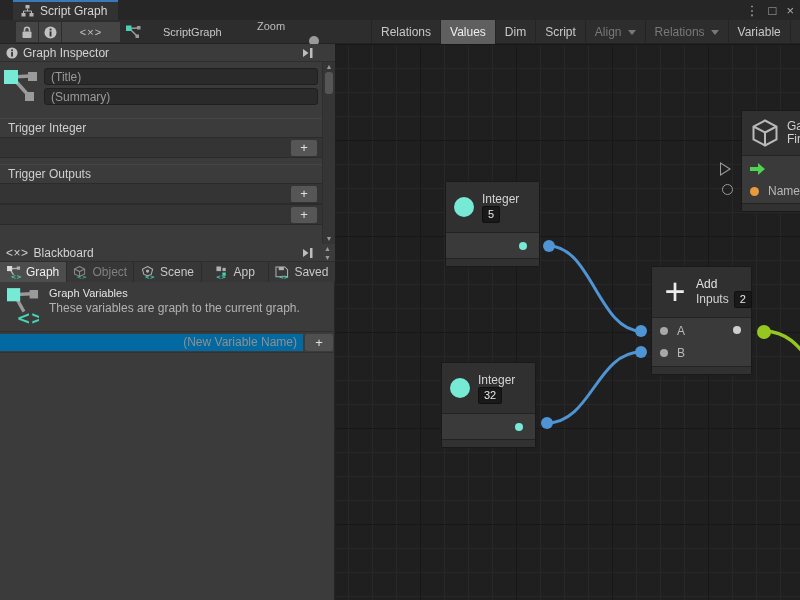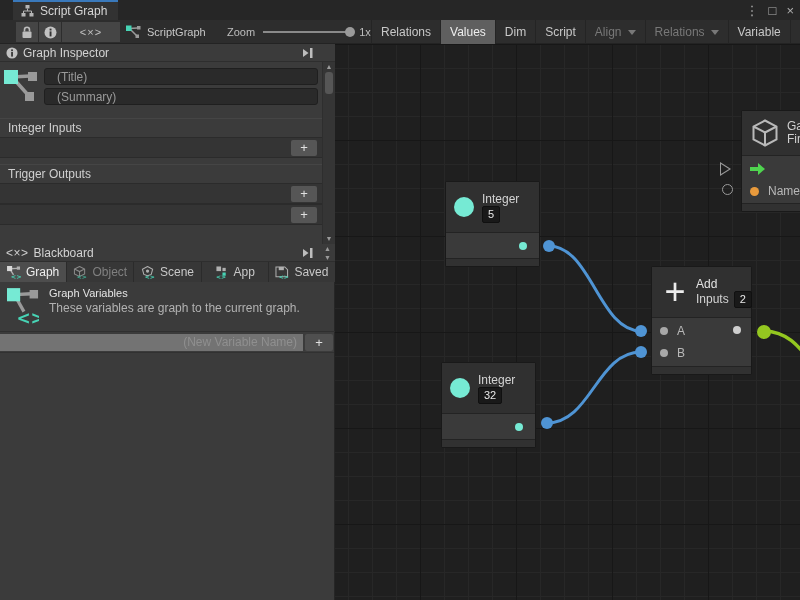--- a/index.html
+++ b/index.html
@@ -15,24 +15,24 @@
   .win-controls span { cursor:default; }
 
   
   .toolbar { position:absolute; left:0; top:20px; width:800px; height:24px; background:#2d2d2d;
     border-bottom:1px solid #232323; }
   .tb-btn { position:absolute; top:2px; height:20px; background:#454545; display:flex;
     align-items:center; justify-content:center; color:#c4c4c4; }
   .tb-lock { left:16px; width:22px; }
   .tb-info { left:39px; width:22px; }
   .tb-code { left:62px; width:58px; font-size:11px; letter-spacing:1px; }
-  .tb-graphlabel { position:absolute; left:126px; top:0; height:24px; display:flex; align-items:center; gap:6px;
+  .tb-graphlabel { position:absolute; left:126px; top:0; height:24px; display:flex; align-items:center; gap:22px;
     color:#c8c8c8; font-size:11px; }
   .tb-zoom { position:absolute; left:227px; top:0; height:24px; display:flex; align-items:center; gap:8px;
-    font-size:11px; color:#bdbdbd; }
+    font-size:11px; color:#bdbdbd;flex-direction:column; }
   .zoom-track { position:relative; width:88px; height:2px; background:#8a8a8a; }
   .zoom-handle { position:absolute; right:-4px; top:-4px; width:10px; height:10px; border-radius:50%; background:#9a9a9a; }
   .tb-right { position:absolute; left:371px; top:0; right:0; height:24px; display:flex; }
   .tb-right .tbtn { height:24px; display:flex; align-items:center; gap:4px; padding:0 9px;
     border-left:1px solid #242424; font-size:12px; color:#c8c8c8; white-space:nowrap; }
   .tb-right .tbtn.sel { background:#5f5f5f; color:#eeeeee; }
   .tb-right .tbtn.dis { color:#787878; }
   .dd-arrow { width:0; height:0; border-left:4px solid transparent; border-right:4px solid transparent;
     border-top:5px solid #787878; margin-left:2px; }
 
@@ -44,42 +44,42 @@
   .dock-ic { position:absolute; right:22px; top:4px; }
   .scrollcol { position:absolute; right:0; top:0; width:13px; background:#353535; border-left:1px solid #2e2e2e;
     text-align:center; color:#9a9a9a; font-size:7px; line-height:9px; }
   .scroll-thumb { margin:1px 2px; height:22px; background:#565656; border-radius:3px; }
 
   .insp { position:absolute; left:0; top:0; width:335px; height:200px; }
   .insp-body { position:absolute; left:0; top:18px; right:13px; }
   .fields-row { display:flex; padding:6px 4px 4px 4px; gap:6px; }
   .fields-col { flex:1; display:flex; flex-direction:column; gap:3px; }
   .txt-input { height:17px; background:#2a2a2a; border:1px solid #1f1f1f; border-radius:3px;
-    color:#dddddd; font-size:12px; padding:0 12px; width:100%; outline:none; font-family:"Liberation Sans",sans-serif; }
+    color:#dddddd; font-size:12px; padding:0 6px; width:100%; outline:none; font-family:"Liberation Sans",sans-serif; }
   .txt-input::placeholder { color:#9a9a9a; }
   .sec-head { height:19px; display:flex; align-items:center; padding:0 8px; color:#cfcfcf;
     border-top:1px solid #454545; margin-top:6px; }
   .sec-head:first-child { margin-top:0; }
   .add-row { height:21px; background:#343434; border-top:1px solid #2b2b2b; border-bottom:1px solid #2b2b2b;
     display:flex; align-items:center; justify-content:flex-end; padding-right:5px; }
   .plus-btn { width:26px; height:16px; background:#565656; border-radius:2px; color:#e0e0e0;
     display:flex; align-items:center; justify-content:center; font-size:13px; line-height:1; cursor:default; }
 
   .bboard { position:absolute; left:0; top:200px; width:335px; height:108px; }
   .bb-tabs { position:absolute; left:0; top:18px; width:335px; height:20px; display:flex; background:#323232; }
   .bb-tab { flex:1; display:flex; align-items:center; justify-content:center; gap:5px;
     border-right:1px solid #2b2b2b; background:#373737; color:#c8c8c8; font-size:12px; }
   .bb-tab.sel { background:#4d4d4d; color:#efefef; }
   .bb-tab.dis { color:#808080; }
   .bb-vars { position:absolute; left:0; top:38px; width:322px; height:48px; display:flex; gap:10px; padding:5px 0 0 7px; }
   .bb-vars-txt .t1 { color:#e4e4e4; font-size:11px; margin-bottom:2px; }
   .bb-vars-txt .t2 { color:#b2b2b2; font-size:12px; }
   .newvar-row { position:absolute; left:0; top:87px; width:335px; height:21px; display:flex; align-items:center;
     border-top:1px solid #2f2f2f; }
-  .newvar-input { flex:1; height:17px; background:#737373; border:none; text-align:right; color:#dddddd;
+  .newvar-input { flex:1; height:17px; background:#0369a1; border:none; text-align:right; color:#dddddd;
     font-size:12px; padding:0 6px; outline:none; font-family:"Liberation Sans",sans-serif; }
   .newvar-input::placeholder { color:#8f8f8f; }
   .newvar-row .plus-btn { width:28px; height:17px; margin:0 2px; background:#4f4f4f; }
   .sidebar-empty { position:absolute; left:0; top:308px; width:334px; height:248px; background:#3b3b3b;
     border-top:1px solid #313131; }
 
   
   .canvas { position:absolute; left:335px; top:44px; width:465px; height:556px; overflow:hidden;
     background-color:#1f1f1f;
     background-image:
@@ -224,21 +224,21 @@
           <rect x="0" y="2" width="14" height="14" fill="#76ead4"></rect>
           <rect x="24" y="4" width="9" height="9" fill="#9a9a9a"></rect>
           <rect x="21" y="24" width="9" height="9" fill="#9a9a9a"></rect>
         </svg>
         <div class="fields-col">
           <input class="txt-input" placeholder="(Title)" style="">
           <input class="txt-input" placeholder="(Summary)" style="">
         </div>
       </div>
       <div class="sec-head">
-        <span>Integer Inputs</span>
+        <span>Trigger Integer</span>
         </div>
       <div class="add-row">
         <span class="plus-btn">+</span>
         </div>
       <div class="sec-head">
         <span>Trigger Outputs</span>
         </div>
       <div class="add-row">
         <span class="plus-btn">+</span>
         </div>

